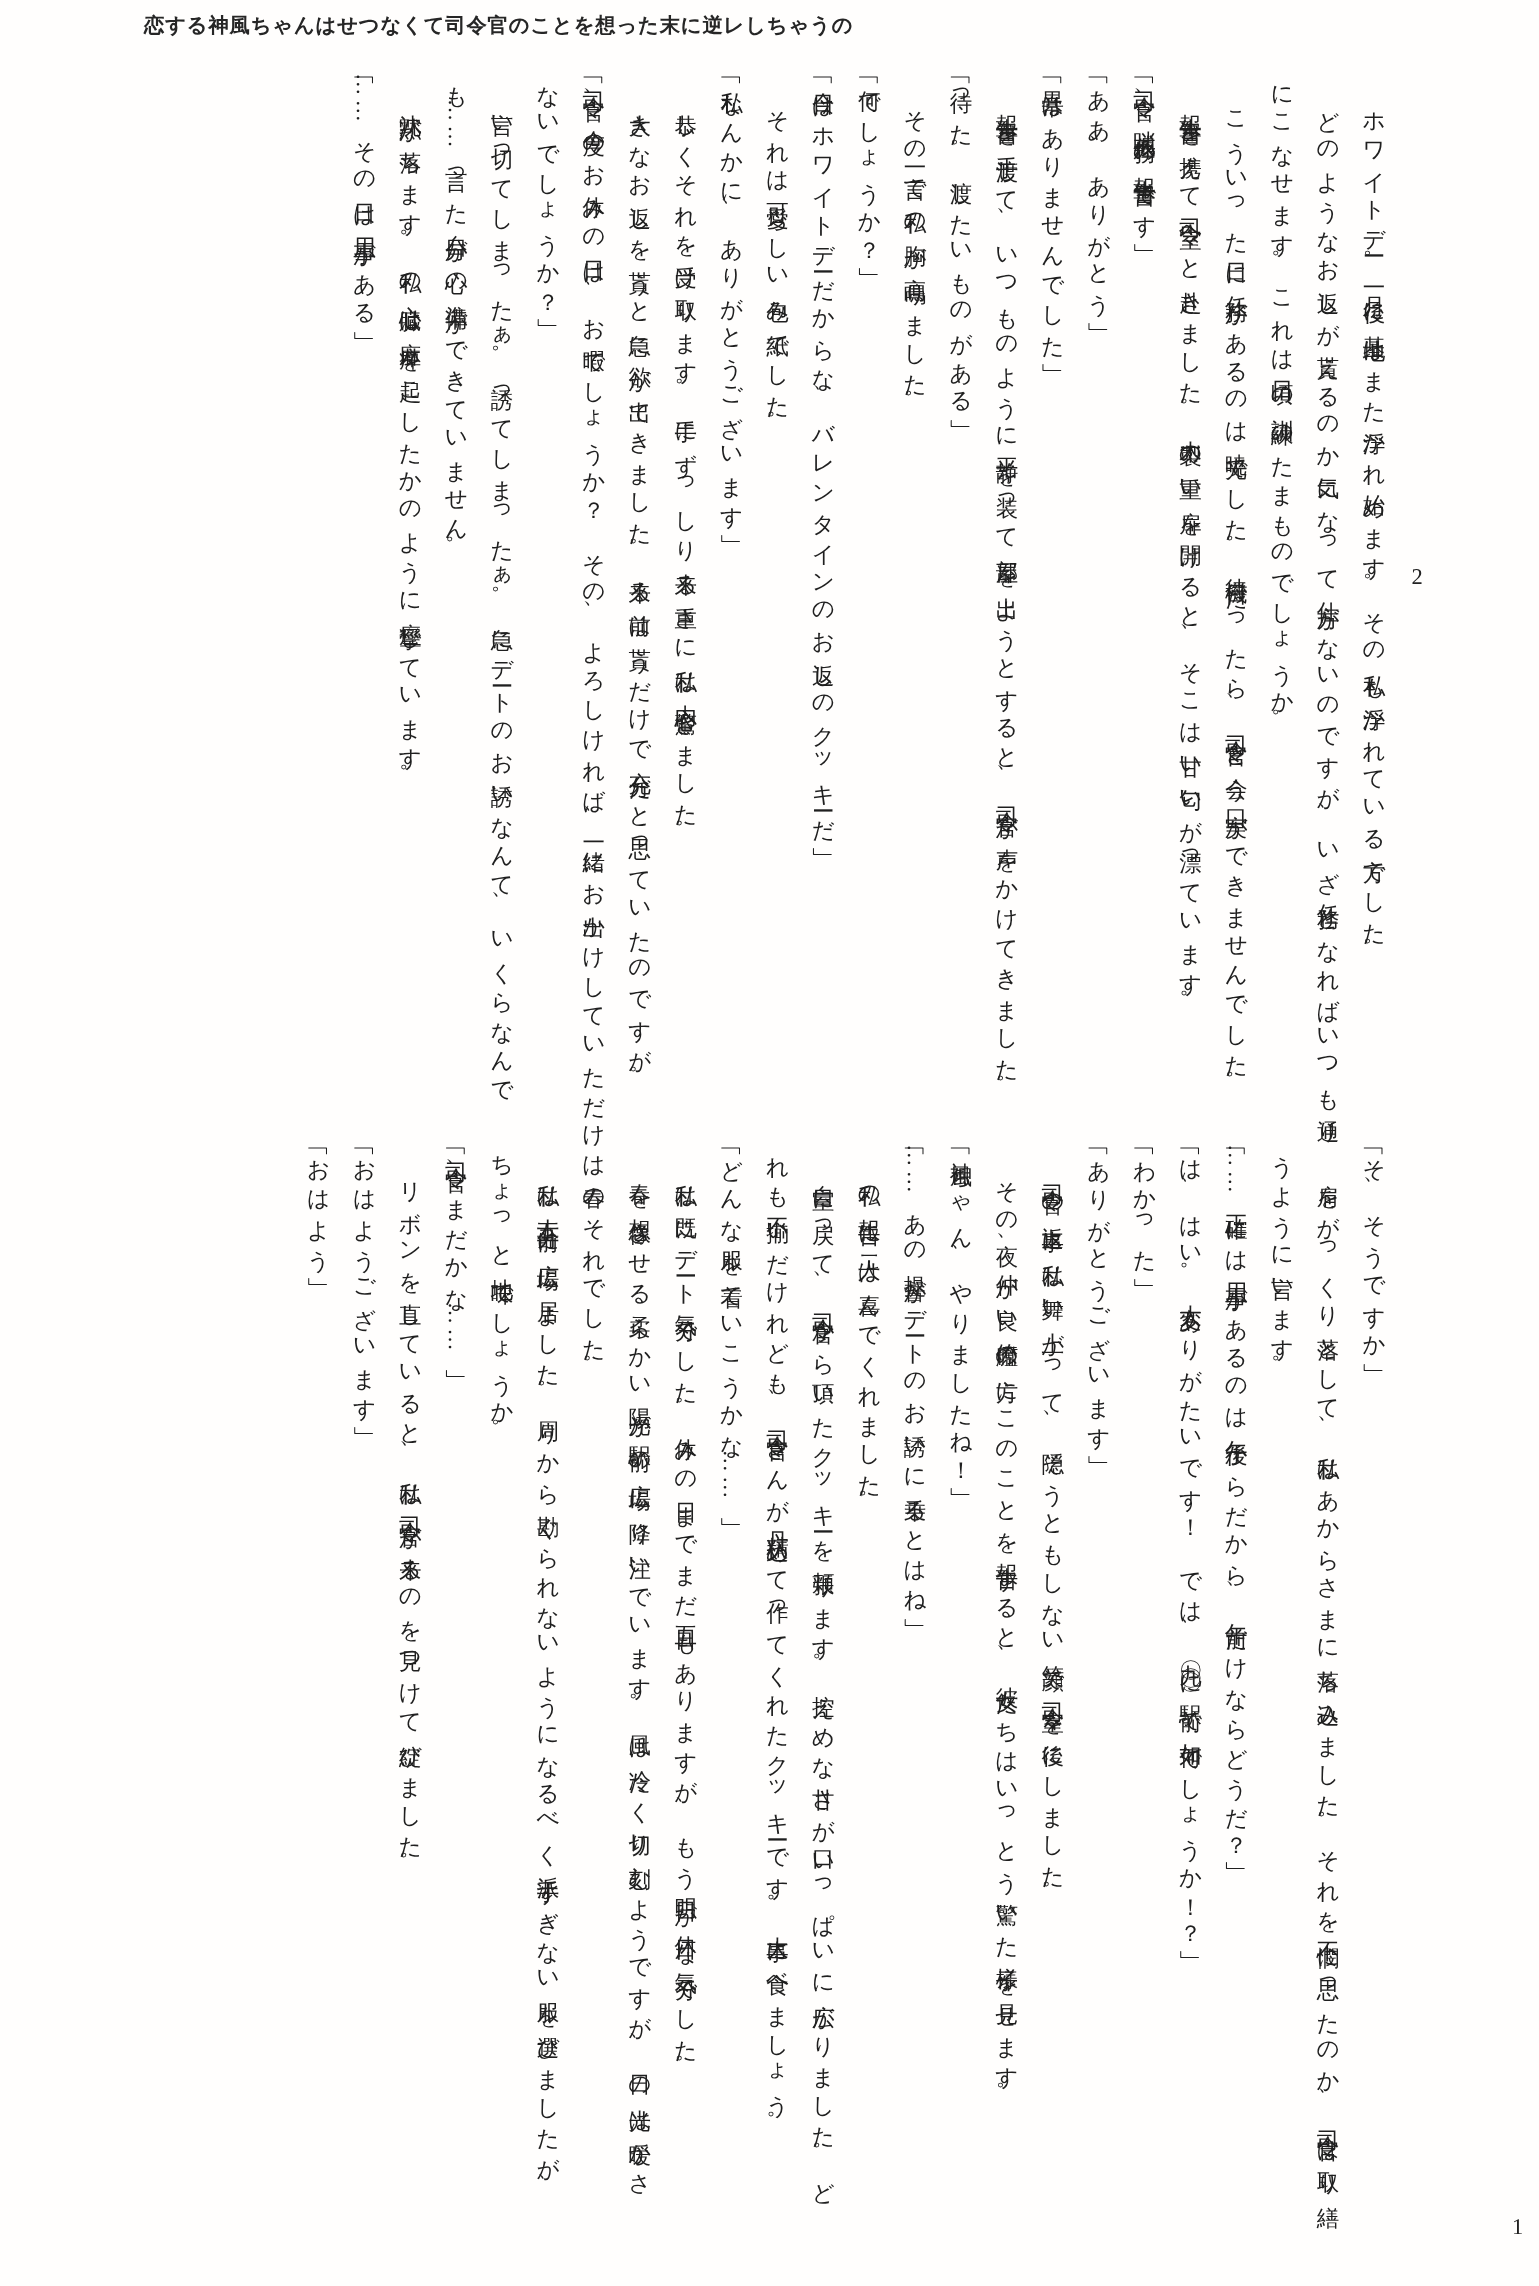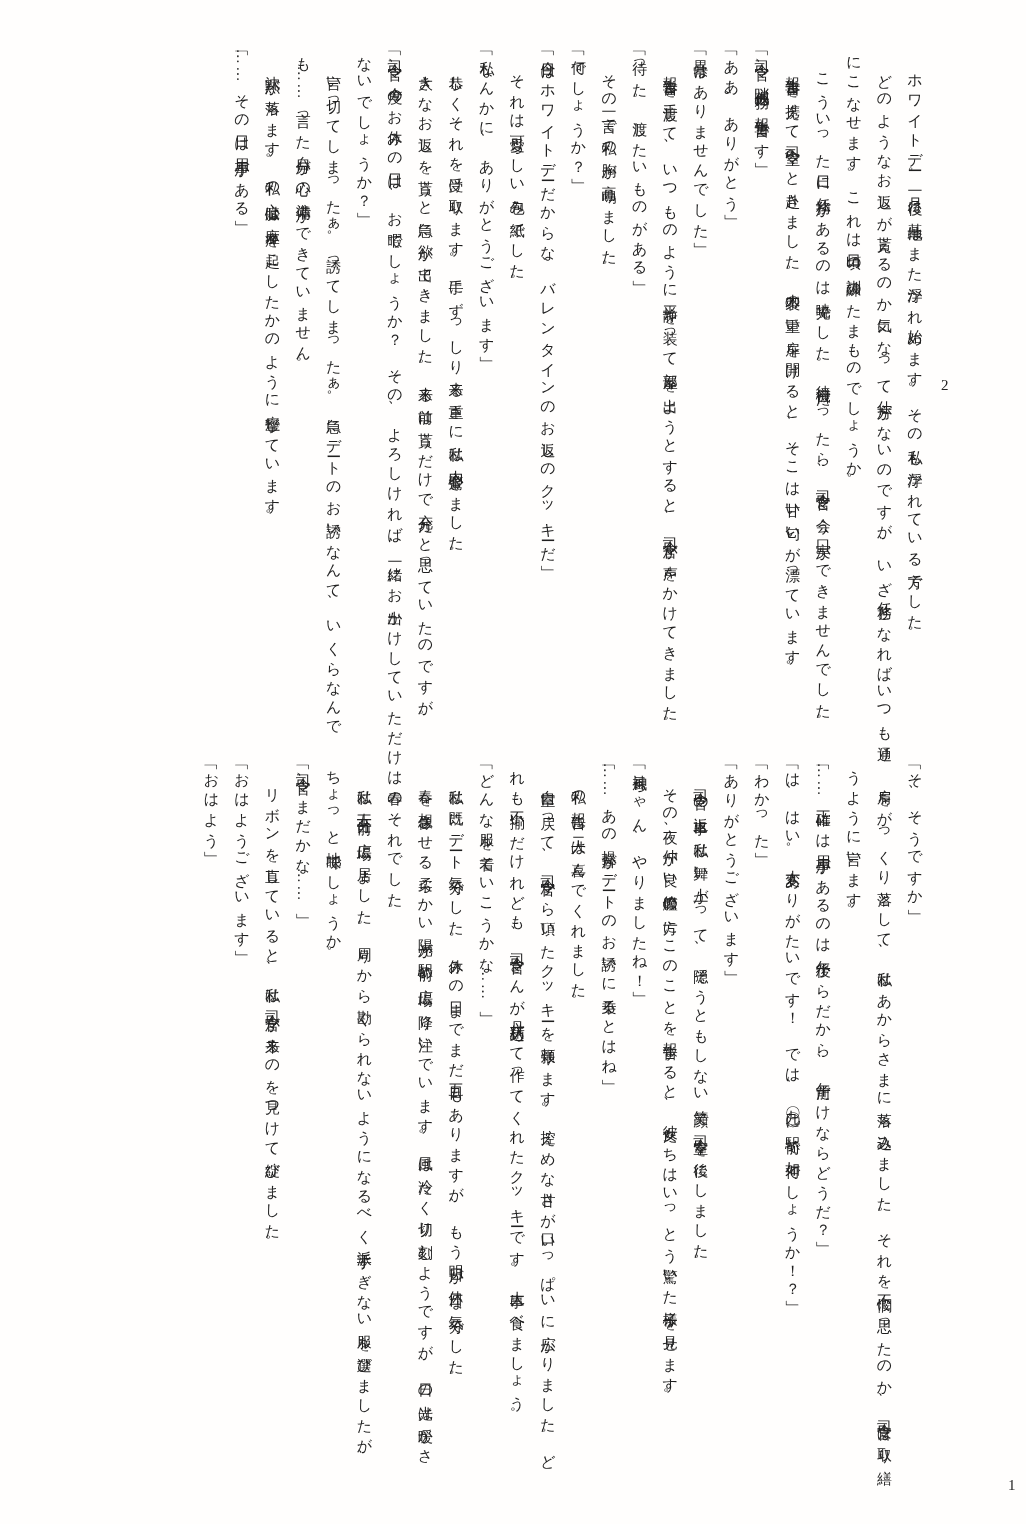--- a/index.html
+++ b/index.html
@@ -53,20 +53,21 @@
     color: #222222;
   }
   .pagenum-top    { left: 941px;  top: 377px; }
   .pagenum-bottom { left: 1008px; top: 1477px; }
 </style>
 </head>
 <body>
 
 <div class="sheet">
 
+  <div class="header-title">恋する神風ちゃんはせつなくて司令官のことを想った末に逆レしちゃうの</div>
 
   <div class="pagenum pagenum-top">2</div>
 
   <section class="vblock vblock-top">
       <p>　ホワイトデー。一月後に基地はまた浮かれ始めます。その私も浮かれている方でした。</p>
       <p>　どのようなお返しが貰えるのか気になって仕方がないのですが、いざ任務となればいつも通りにこなせます。これは日頃の訓練のたまものでしょうか。</p>
       <p>　こういった日に任務があるのは暁光でした。待機日だったら、司令官と会う口実ができませんでした。</p>
       <p>　報告書を携えて司令室へと赴きました。木製の重い扉を開けると、そこは甘い匂いが漂っています。</p>
       <p>「司令官、哨戒任務の報告書です」</p>
       <p>「ああ、ありがとう」</p>

